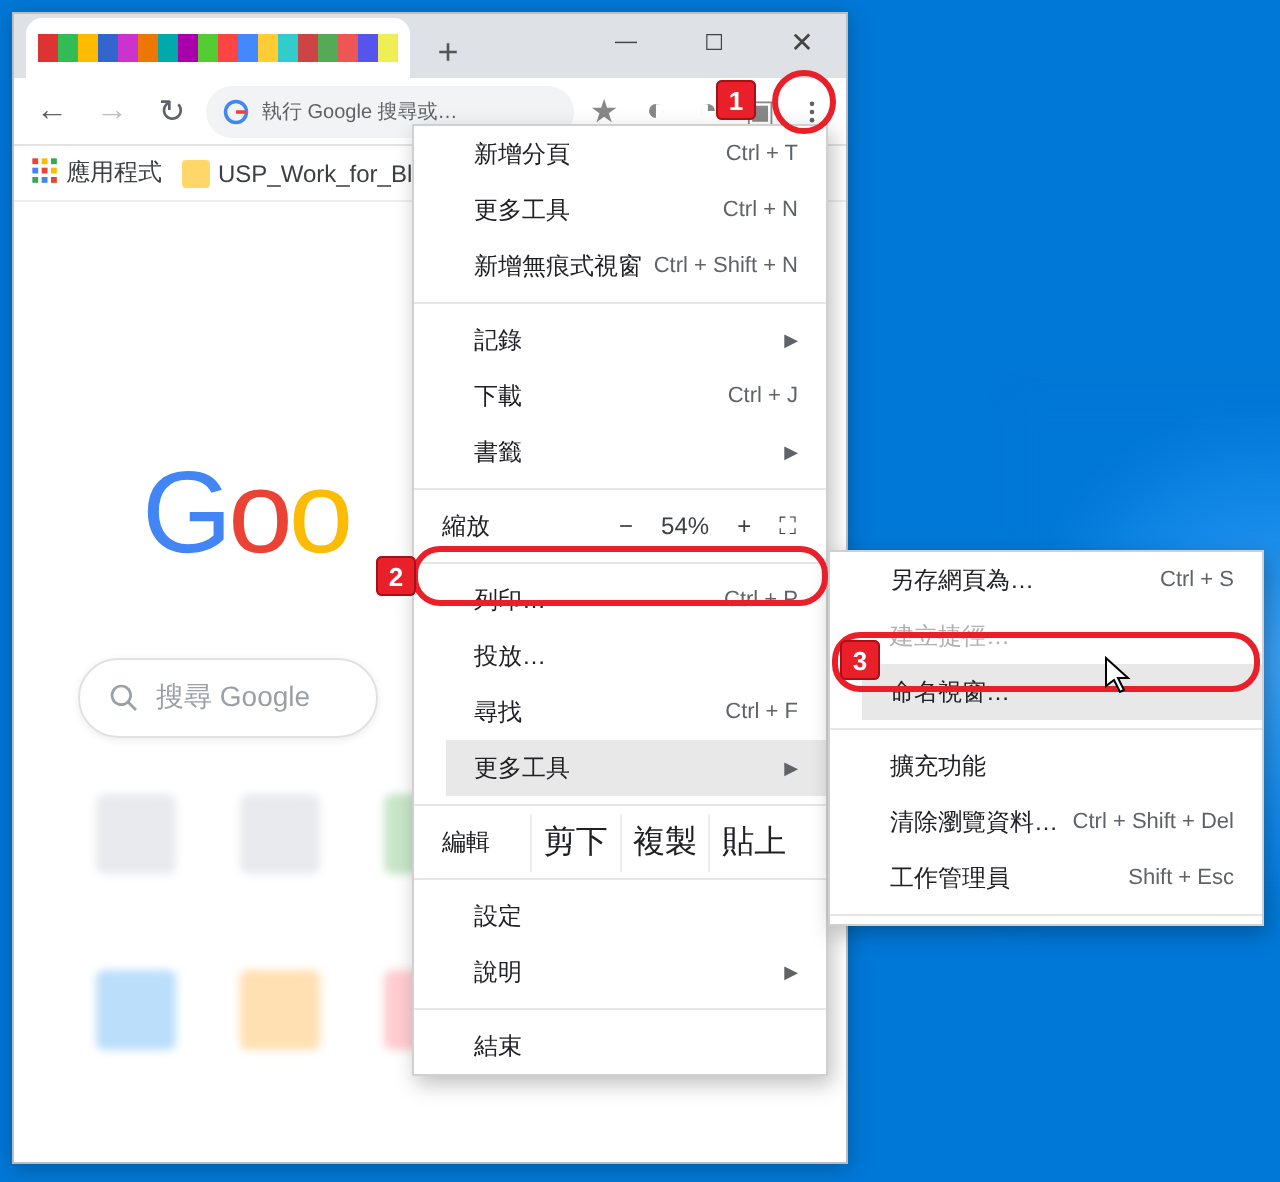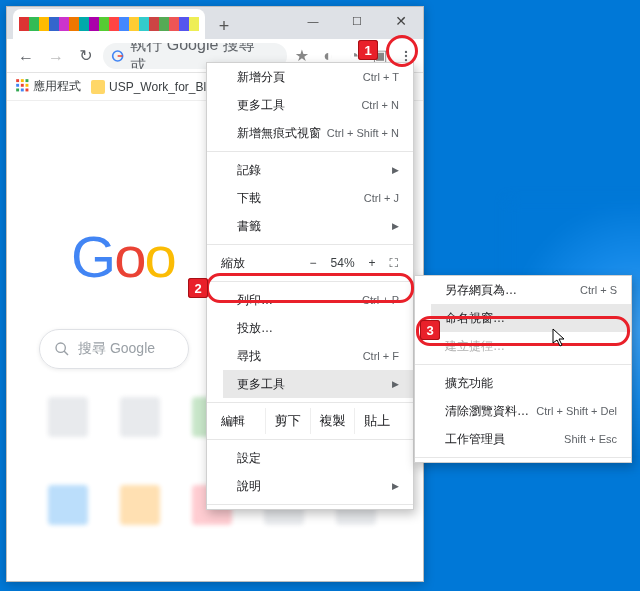--- a/index.html
+++ b/index.html
@@ -14,21 +14,21 @@
   .favicons { display: flex; gap: 0; }
   .favicons span { width: 10px; height: 14px; display: inline-block; }
   .newtab { width: 26px; height: 26px; display: flex; align-items: center; justify-content: center; color: #555; font-size: 18px; margin-left: 6px; }
   .win-controls { position: absolute; right: 0; top: 0; display: flex; }
   .win-controls div { width: 44px; height: 28px; display: flex; align-items: center; justify-content: center; color: #444; font-size: 11px; }
   .win-controls .cl { font-size: 14px; }
 
   
   .toolbar { height: 34px; background: #fff; border-bottom: 1px solid #e3e3e3; display: flex; align-items: center; padding: 0 6px; gap: 4px; }
   .tbtn { width: 26px; height: 26px; display: flex; align-items: center; justify-content: center; color: #5f6368; border-radius: 50%; }
-  .omnibox { flex: 1; height: 26px; background: #f1f3f4; border-radius: 13px; display: flex; align-items: center; padding: 0 8px; gap: 6px; color: #5f6368; font-size: 16px; min-width: 0; overflow: hidden; }
+  .omnibox { flex: 1; height: 26px; background: #f1f3f4; border-radius: 13px; display: flex; align-items: center; padding: 0 8px; gap: 6px; color: #5f6368; font-size: 10px; min-width: 0; overflow: hidden; }
   .star { color: #1a73e8; }
   .tool-icons { display: flex; align-items: center; gap: 4px; }
   .tool-icons .ico { width: 22px; height: 22px; display: flex; align-items: center; justify-content: center; color: #888; }
 
   .bookmarks { height: 28px; display: flex; align-items: center; gap: 10px; padding: 0 8px; font-size: 12px; color: #3c4043; border-bottom: 1px solid #eee; }
   .bk-item { display: flex; align-items: flex-start; gap: 4px; }
   .bk-app { width: 14px; height: 14px; }
   .bk-folder { width: 14px; height: 14px; background: #ffd768; border-radius: 2px; }
 
   .content { flex: 1; background: #fff; position: relative; overflow: hidden; }
@@ -53,21 +53,21 @@
   .menu .row.hov { background: #e8e8e8; }
   .menu .row .sc { color: #5f6368; font-size: 11px; }
   .menu .row .arr { color: #5f6368; font-size: 9px; margin-left: 10px; }
   .menu hr { border: none; border-top: 1px solid #e6e6e6; margin: 4px 0; }
   .menu .zoomrow { display: flex; align-items: center; height: 28px; padding: 0 14px; gap: 10px; }
   .menu .zoomrow .zlbl { flex: 0 0 auto; }
   .menu .zoomrow .zctl { flex: 1; display: flex; align-items: center; justify-content: flex-end; gap: 14px; color: #3c4043; }
   .menu .zoomrow .fs { font-size: 12px; letter-spacing: 1px; }
   .menu .editrow { display: flex; align-items: center; height: 28px; padding: 0 14px; }
   .menu .editrow span:first-child { width: 44px; }
-  .menu .editrow .ecell { flex: 1; text-align: center; border-left: 1px solid #eee; font-size: 13px; padding: 4px 0; }
+  .menu .editrow .ecell { flex: 1; text-align: center; border-left: 1px solid #eee; font-size: 16px; padding: 4px 0; }
 
   .main-menu { left: 206px; top: 62px; width: 208px; }
   .sub-menu  { left: 414px; top: 275px; width: 218px; }
   .sub-menu .row.dis { color: #b0b0b0; }
 
   
   .callout { position: absolute; background: #e9202a; color: #fff; font-weight: bold; font-size: 13px; width: 20px; height: 20px; border-radius: 3px; display: flex; align-items: center; justify-content: center; z-index: 20; box-shadow: 0 0 0 1px #a61016 inset; }
   .ring { position: absolute; border: 3px solid #e9202a; border-radius: 14px; z-index: 19; pointer-events: none; }
   .ring.r1 { left: 386px; top: 35px; width: 32px; height: 32px; border-radius: 50%; }
   .ring.r2 { left: 206px; top: 273px; width: 208px; height: 30px; }
@@ -269,32 +269,35 @@
   </div>
   <hr>
   <div class="row">
       <span>設定</span>
     </div>
   <div class="row">
       <span>說明</span>
       <span class="arr">▶</span>
     </div>
   <hr>
+  <div class="row">
+      <span>結束</span>
+    </div>
 </div>
 
 <div class="menu sub-menu">
   <div class="row">
       <span>另存網頁為…</span>
       <span class="sc">Ctrl + S</span>
     </div>
+  <div class="row dis">
+      <span>建立捷徑…</span>
+    </div>
   <div class="row hov">
       <span>命名視窗…</span>
-    </div>
-  <div class="row dis">
-      <span>建立捷徑…</span>
     </div>
   <hr>
   <div class="row">
       <span>擴充功能</span>
     </div>
   <div class="row">
       <span>清除瀏覽資料…</span>
       <span class="sc">Ctrl + Shift + Del</span>
     </div>
   <div class="row">

